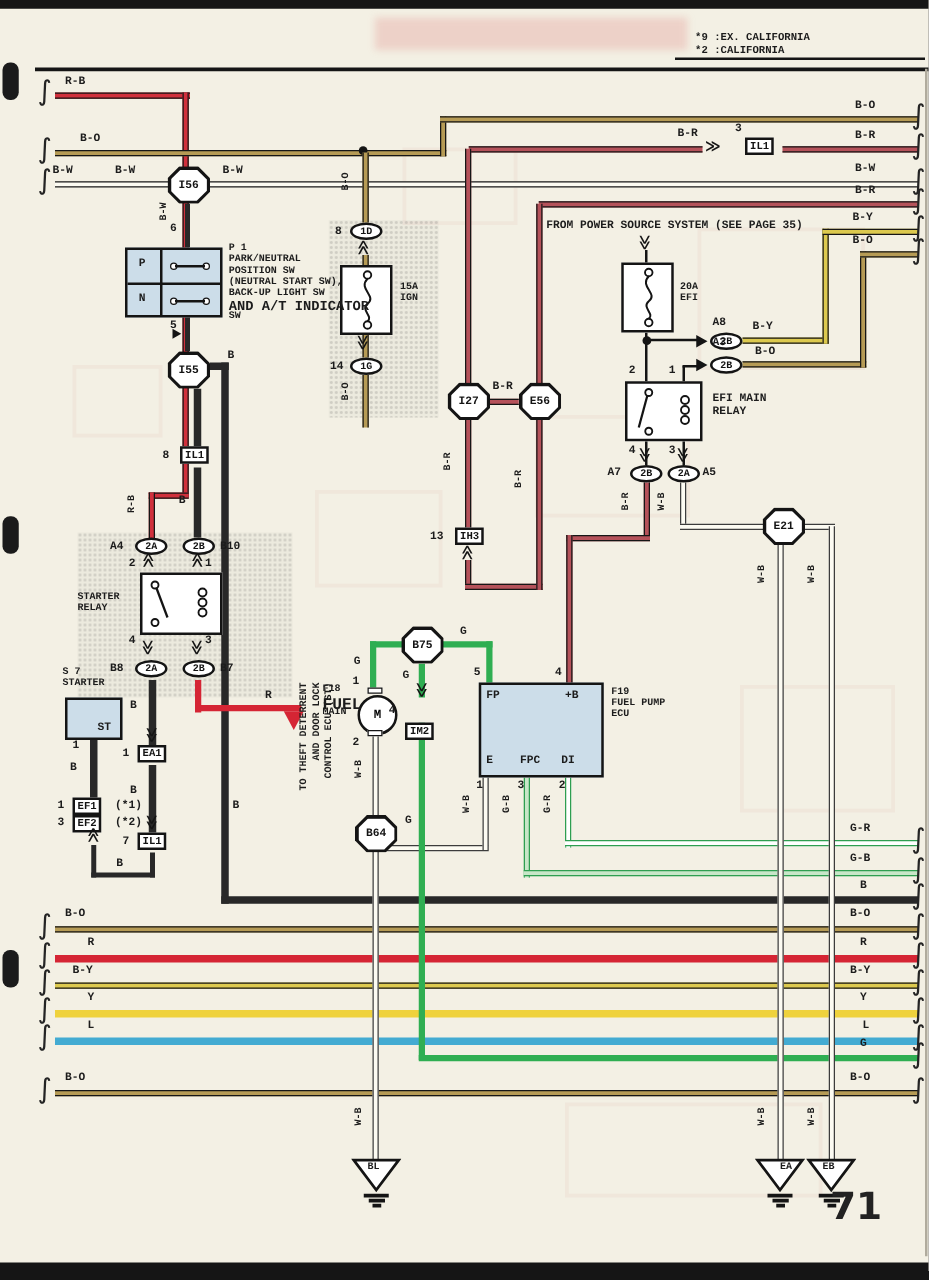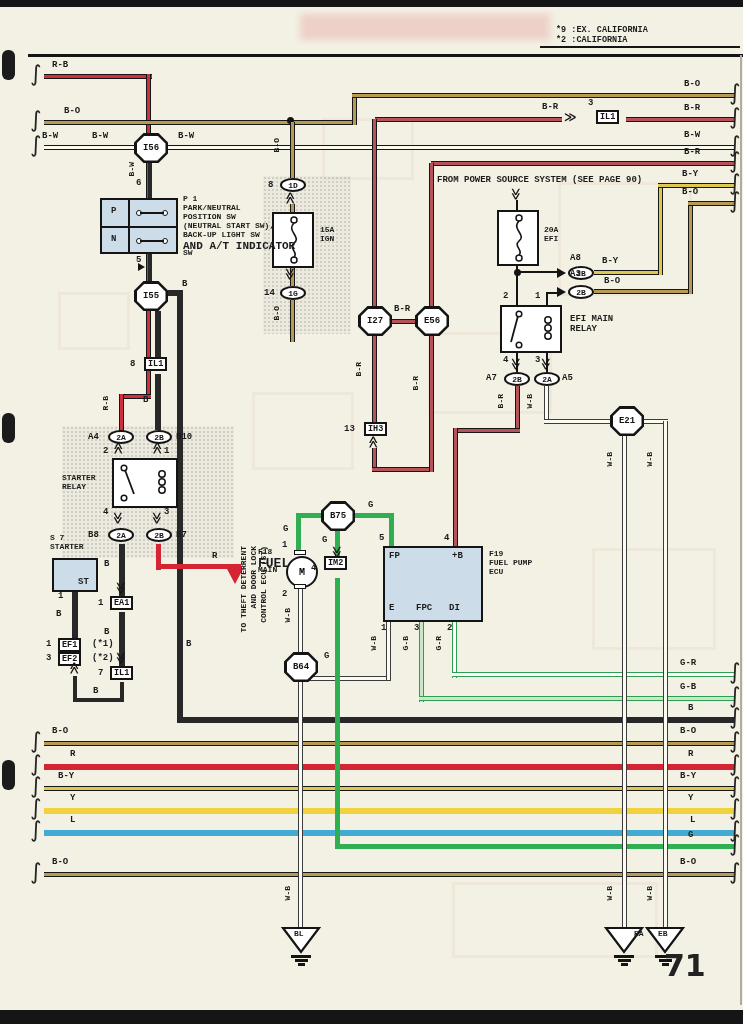--- a/index.html
+++ b/index.html
@@ -199,21 +199,21 @@
   <div class="oval" style="left:504px;top:372px">2B</div>
   <div class="oval" style="left:534px;top:372px">2A</div>
   <div class="oval" style="left:108px;top:430px">2A</div>
   <div class="oval" style="left:146px;top:430px">2B</div>
   <div class="oval" style="left:108px;top:528px">2A</div>
   <div class="oval" style="left:146px;top:528px">2B</div>
 
   <div class="rc" style="left:596px;top:110px">IL1</div>
   <div class="rc" style="left:144px;top:357px">IL1</div>
   <div class="rc" style="left:364px;top:422px">IH3</div>
-  <div class="rc" style="left:324px;top:556px">IM2</div>
+  <div class="rc" style="left:324px;top:578px">IM2</div>
   <div class="rc" style="left:110px;top:596px">EA1</div>
   <div class="rc" style="left:110px;top:666px">IL1</div>
   <div class="rc" style="left:58px;top:638px">EF1</div>
   <div class="rc" style="left:58px;top:652px">EF2</div>
 
   <span class="chev cu" style="left:284px;top:192px">≫</span>
   <span class="chev cd" style="left:284px;top:268px">≫</span>
   <span class="chev cd" style="left:510px;top:188px">≫</span>
   <span class="chev" style="left:564px;top:111px">≫</span>
   <span class="chev cd" style="left:510px;top:358px">≫</span>
@@ -301,34 +301,34 @@
     <svg width="40" height="28">
         <polygon points="2,2 38,2 20,26" fill="#fff" stroke="#141414" stroke-width="2.2"></polygon>
       </svg>
     <span class="lb s8" style="left:13px;top:4px">BL</span>
     <i class="gbar" style="left:10px;top:29px;width:20px"></i><i class="gbar" style="left:14px;top:33px;width:13px"></i><i class="gbar" style="left:17px;top:37px;width:7px"></i>
   </div>
   <div style="position:absolute;left:604px;top:926px;width:40px;height:42px">
     <svg width="40" height="28">
         <polygon points="2,2 38,2 20,26" fill="#fff" stroke="#141414" stroke-width="2.2"></polygon>
       </svg>
-    <span class="lb s8" style="left:30px;top:4px">EA</span>
+    <span class="lb s8" style="left:20px;top:4px">EA</span>
     <i class="gbar" style="left:10px;top:29px;width:20px"></i><i class="gbar" style="left:14px;top:33px;width:13px"></i><i class="gbar" style="left:17px;top:37px;width:7px"></i>
   </div>
   <div style="position:absolute;left:645px;top:926px;width:40px;height:42px">
     <svg width="40" height="28">
         <polygon points="2,2 38,2 20,26" fill="#fff" stroke="#141414" stroke-width="2.2"></polygon>
       </svg>
     <span class="lb s8" style="left:13px;top:4px">EB</span>
     <i class="gbar" style="left:10px;top:29px;width:20px"></i><i class="gbar" style="left:14px;top:33px;width:13px"></i><i class="gbar" style="left:17px;top:37px;width:7px"></i>
   </div>
 
   <span class="lb" style="left:556px;top:26px;font-size:8.5px">*9 :EX. CALIFORNIA</span>
   <span class="lb" style="left:556px;top:36px;font-size:8.5px">*2 :CALIFORNIA</span>
-  <span class="lb" style="left:437px;top:176px">FROM POWER SOURCE SYSTEM (SEE PAGE 90)</span>
+  <span class="lb" style="left:437px;top:176px">FROM POWER SOURCE SYSTEM (SEE PAGE 35)</span>
 
   <span class="lb" style="left:52px;top:61px">R-B</span>
   <span class="lb" style="left:64px;top:107px">B-O</span>
   <span class="lb" style="left:42px;top:132px">B-W</span>
   <span class="lb" style="left:92px;top:132px">B-W</span>
   <span class="lb" style="left:178px;top:132px">B-W</span>
   <span class="lb vt" style="left:128px;top:162px;font-size:8px">B-W</span>
   <span class="lb" style="left:542px;top:103px">B-R</span>
 
   <span class="lb" style="left:684px;top:80px">B-O</span>

